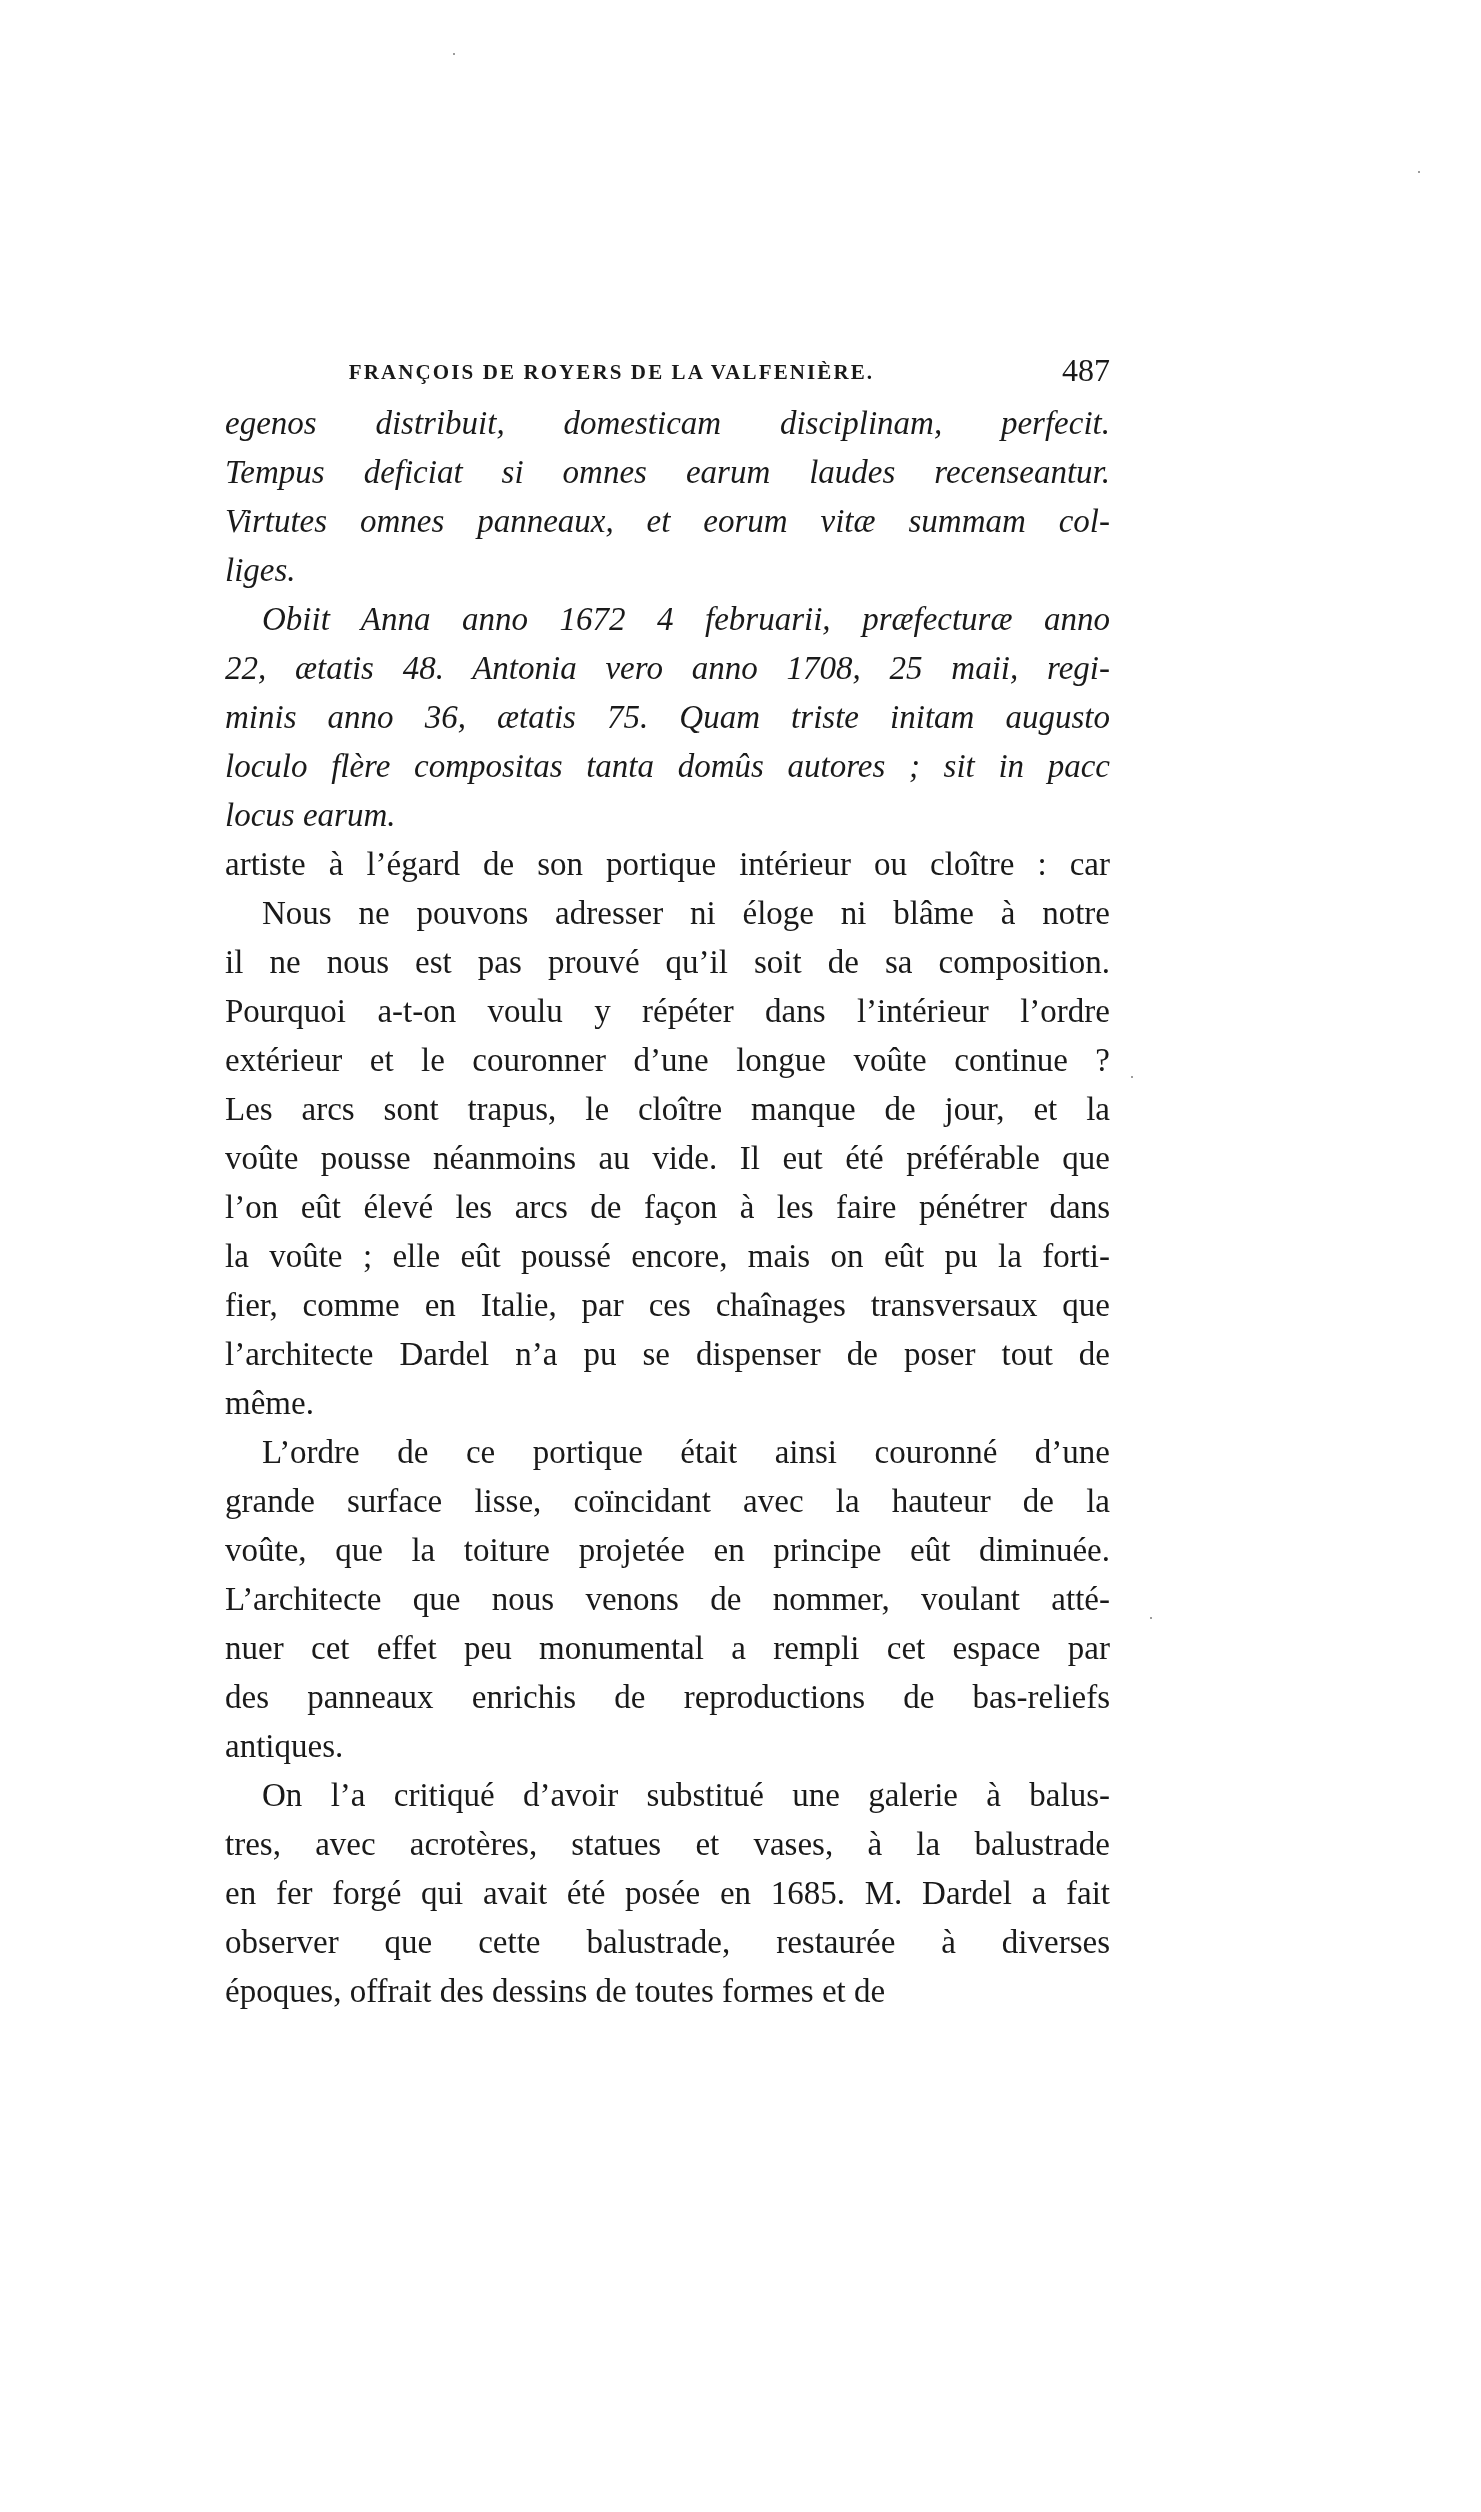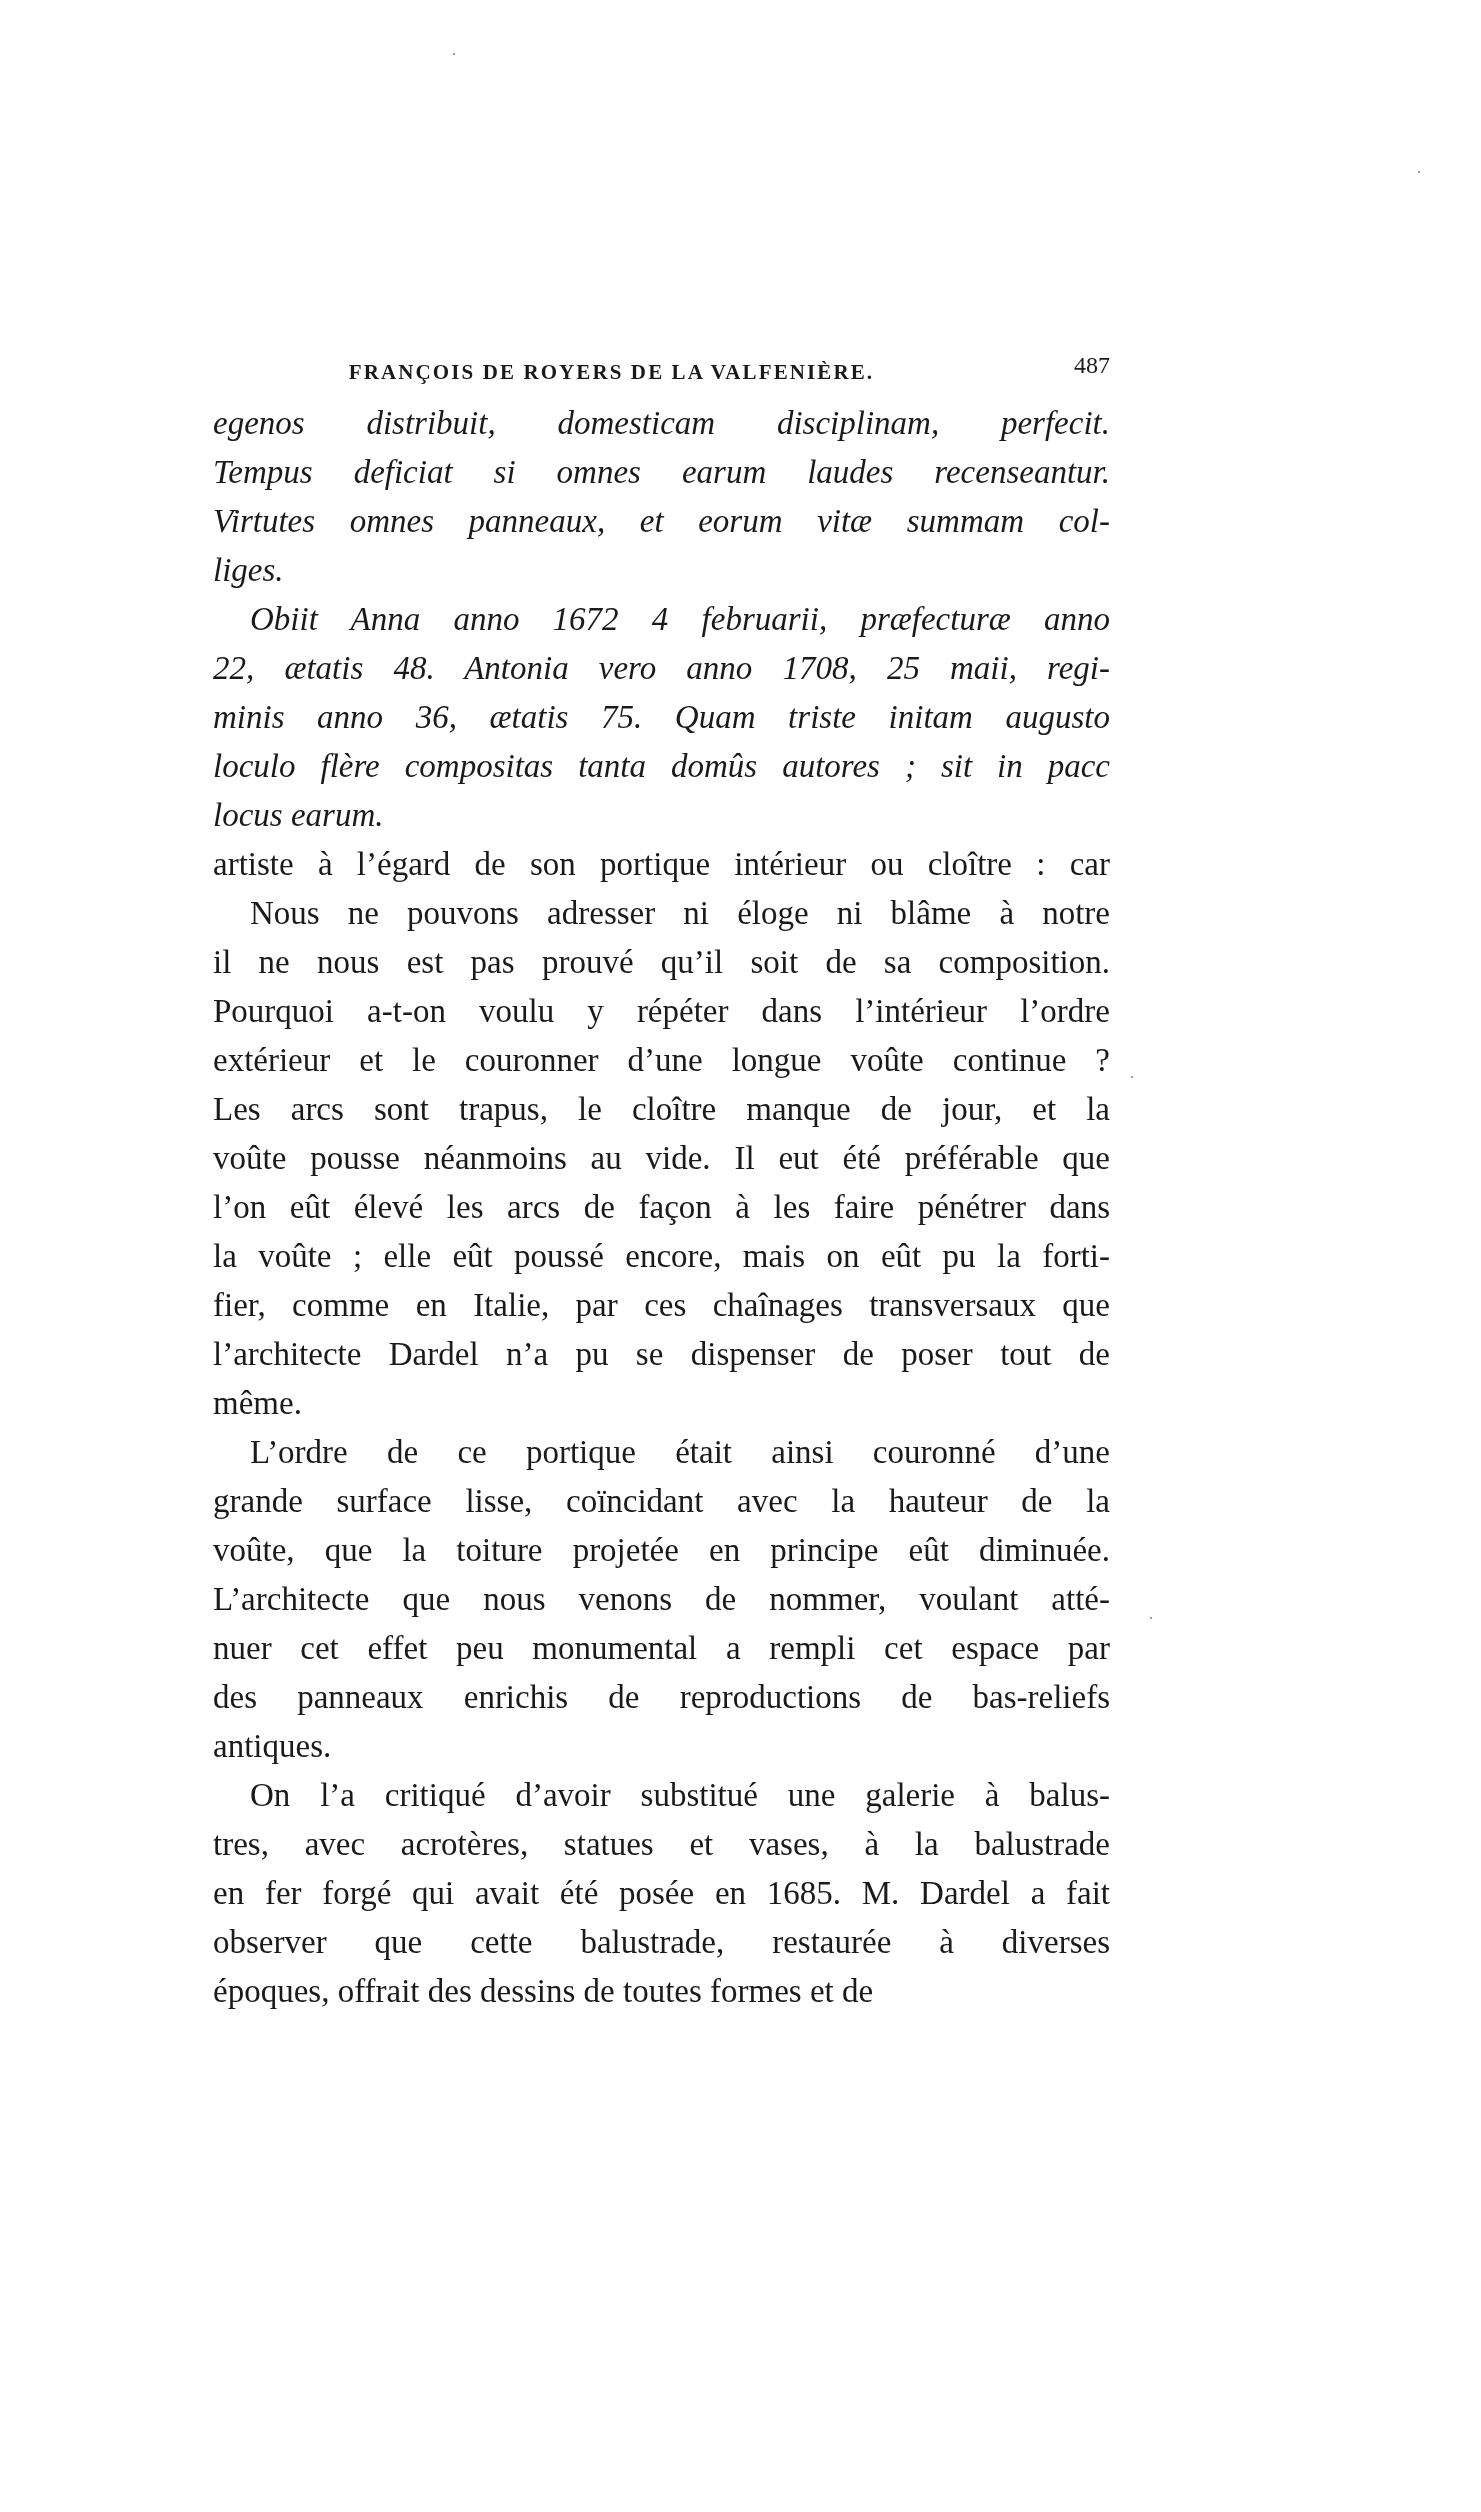--- a/index.html
+++ b/index.html
@@ -11,29 +11,29 @@
   .page { position: absolute; left: 0; top: 0; width: 1392px; height: 2512px; background: #fff; }
   .running-head {
     position: absolute; left: 213px; top: 350px; width: 897px; height: 42px;
   }
   .running-title {
     position: absolute; left: 0; right: 0; top: 10px; text-align: center;
     font-size: 21px; font-weight: bold; letter-spacing: 2.1px;
     font-family: "Liberation Serif", serif; padding-right: 100px;
   }
   .page-number {
-    position: absolute; right: 0; top: 1.7px; font-size: 24px; margin-left: 16px;
+    position: absolute; right: 0; top: 1.7px; font-size: 32px; margin-left: 16px;
   }
   .text-block {
     position: absolute; left: 213px; top: 399px; width: 897px;
     font-size: 33px; line-height: 49px;
   }
   .line {
     display: block; height: 49px; white-space: nowrap;
-    text-align: justify; text-align-last: justify;
+    text-align: justify; text-align-last: justify; margin-left: 12px;
   }
   .line.last { text-align-last: left; }
   .line.indent { padding-left: 37px; }
   .italic { font-style: italic; }
   .speck { position: absolute; width: 1.7px; height: 1.7px; background: #888; border-radius: 0.8px; }
 </style>
 </head>
 <body>
 
 <div class="page">

